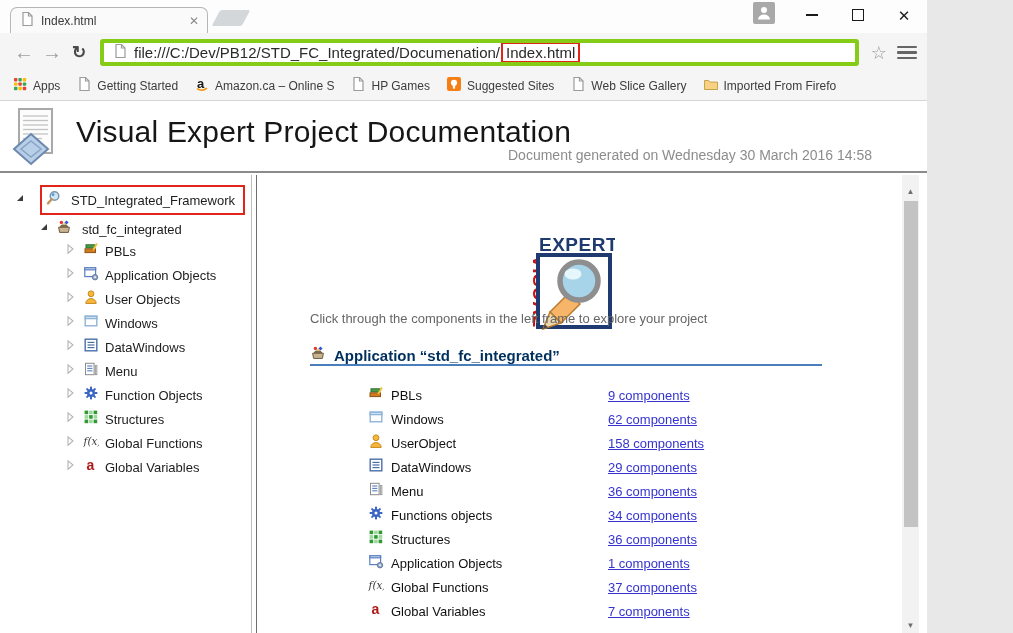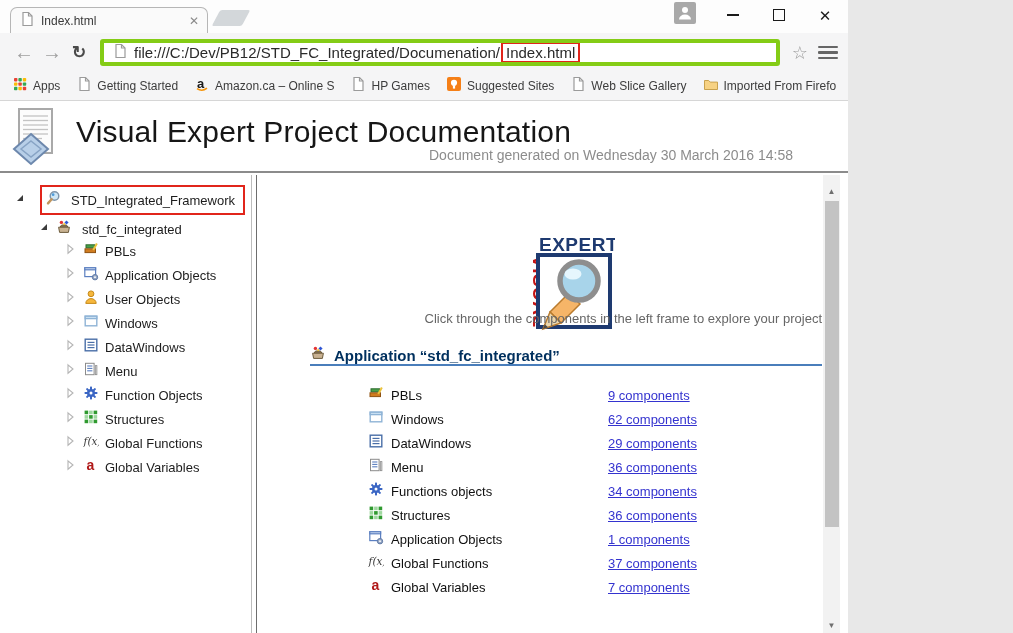--- a/index.html
+++ b/index.html
@@ -1,18 +1,18 @@
 <!DOCTYPE html>
 <html><head>
 <meta charset="utf-8">
 <style>
   * { margin:0; padding:0; box-sizing:border-box; }
   html,body { background:#e8e8e8; }
   body { font-family:"Liberation Sans", sans-serif; }
-  .stage { position:relative; width:848px; height:633px; background:#7f1d1d; overflow:hidden;
+  .stage { position:relative; width:927px; height:633px; background:#7f1d1d; overflow:hidden;
            font-family:"Liberation Sans", sans-serif; }
 
   
   .titlebar { position:absolute; top:0; left:0; right:0; height:33px; background:#fdfdfd; }
   .tab { position:absolute; left:10px; top:7px; width:198px; height:26px; background:#fafafa;
          border:1px solid #b6b6b6; border-bottom:none; border-radius:7px 7px 0 0;
          display:flex; align-items:center; padding:0 8px; gap:6px; }
   .tab-title { font-size:12px; color:#3a3a3a; flex:1; white-space:nowrap; overflow:hidden; }
   .tab-close { font-size:12px; color:#8a8a8a; cursor:default; }
   .newtab { position:absolute; left:216px; top:10px; width:30px; height:16px; background:#d3d7da;
@@ -63,21 +63,21 @@
                    padding:3px 8px 3px 3px; margin-left:12px; }
   .tree-app-row { position:absolute; top:44px; left:36px; display:flex; align-items:center; gap:4px; }
   .tree-items { position:absolute; top:64px; left:62px; right:0; }
   .tree-row { height:24px; display:flex; align-items:center; }
   .tree-row .ti { margin-left:5px; }
   .tree-label { font-size:13px; color:#1c1c1c; margin-left:6px; white-space:nowrap; }
 
   
   .content { position:absolute; left:52px; top:0; width:512px; }
   .ve-logo-wrap { position:absolute; top:14px; left:0; width:512px; display:flex; justify-content:center;margin-top:46px; }
-  .hint { position:absolute; top:136px; left:0; width:512px; text-align:right; font-size:13px; color:#666; }
+  .hint { position:absolute; top:136px; left:0; width:512px; text-align:left; font-size:13px; color:#666; }
   .app-heading { position:absolute; top:170px; left:0; width:512px; display:flex; align-items:flex-end; gap:8px;
                  font-size:15px; font-weight:bold; color:var(--heading); 
                  border-bottom:2px solid var(--rule); }
   .comp-rows { position:absolute; top:208px; left:0; width:512px; }
   .comp-row { height:24px; display:flex; align-items:center; padding-left:58px; position:relative; }
   .comp-label { font-size:13px; color:#101010; margin-left:7px; }
   .comp-link { position:absolute; left:298px; font-size:13px; color:var(--link); text-decoration:underline; }
 
   
   .scrollbar { position:absolute; right:8px; top:74px; width:17px; bottom:0; background:#f2f2f2; }
@@ -411,20 +411,28 @@
             <div class="comp-row">
               <span><svg width="16" height="16" viewBox="0 0 16 16">
                   <rect x="2.2" y="3.2" width="11.6" height="9.6" fill="#fff" stroke="#8fb4d6" stroke-width="1.4"></rect>
                   <rect x="2.2" y="3.2" width="11.6" height="2.4" fill="#cfe4f6" stroke="#8fb4d6" stroke-width="1.4"></rect>
                 </svg></span>
               <span class="comp-label">Windows</span>
               <a class="comp-link">62 components</a>
             </div>
             <div class="comp-row">
               <span><svg width="16" height="16" viewBox="0 0 16 16">
+                  <circle cx="8" cy="4.8" r="2.9" fill="#f6b73c" stroke="#c68a1a"></circle>
+                  <path d="M2.8 14.4a5.2 4.8 0 0 1 10.4 0z" fill="#f6b73c" stroke="#c68a1a"></path>
+                </svg></span>
+              <span class="comp-label">UserObject</span>
+              <a class="comp-link">158 components</a>
+            </div>
+            <div class="comp-row">
+              <span><svg width="16" height="16" viewBox="0 0 16 16">
                   <rect x="2.2" y="2.2" width="11.6" height="11.6" fill="#fff" stroke="#4a6fa8" stroke-width="1.4"></rect>
                   <line x1="4.5" y1="5.4" x2="11.5" y2="5.4" stroke="#4a6fa8" stroke-width="1.2"></line>
                   <line x1="4.5" y1="8" x2="11.5" y2="8" stroke="#4a6fa8" stroke-width="1.2"></line>
                   <line x1="4.5" y1="10.6" x2="11.5" y2="10.6" stroke="#4a6fa8" stroke-width="1.2"></line>
                 </svg></span>
               <span class="comp-label">DataWindows</span>
               <a class="comp-link">29 components</a>
             </div>
             <div class="comp-row">
               <span><svg width="16" height="16" viewBox="0 0 16 16">

